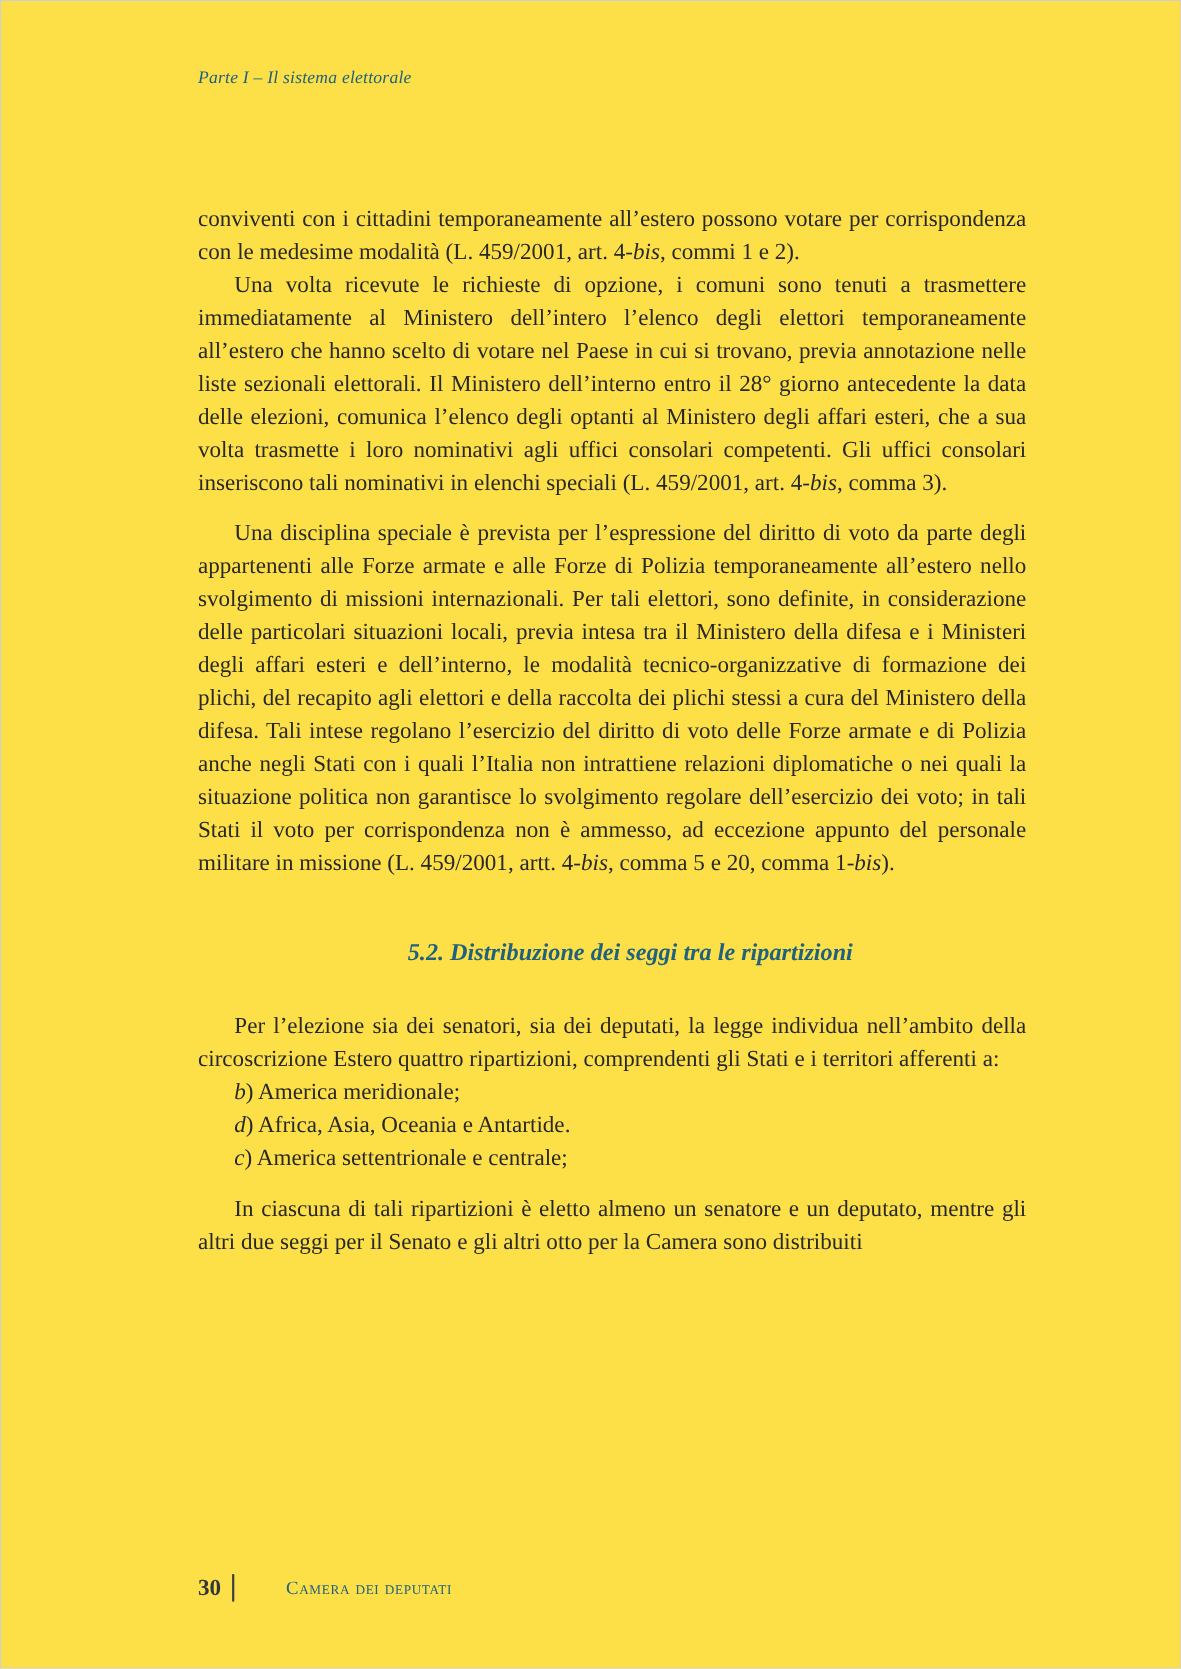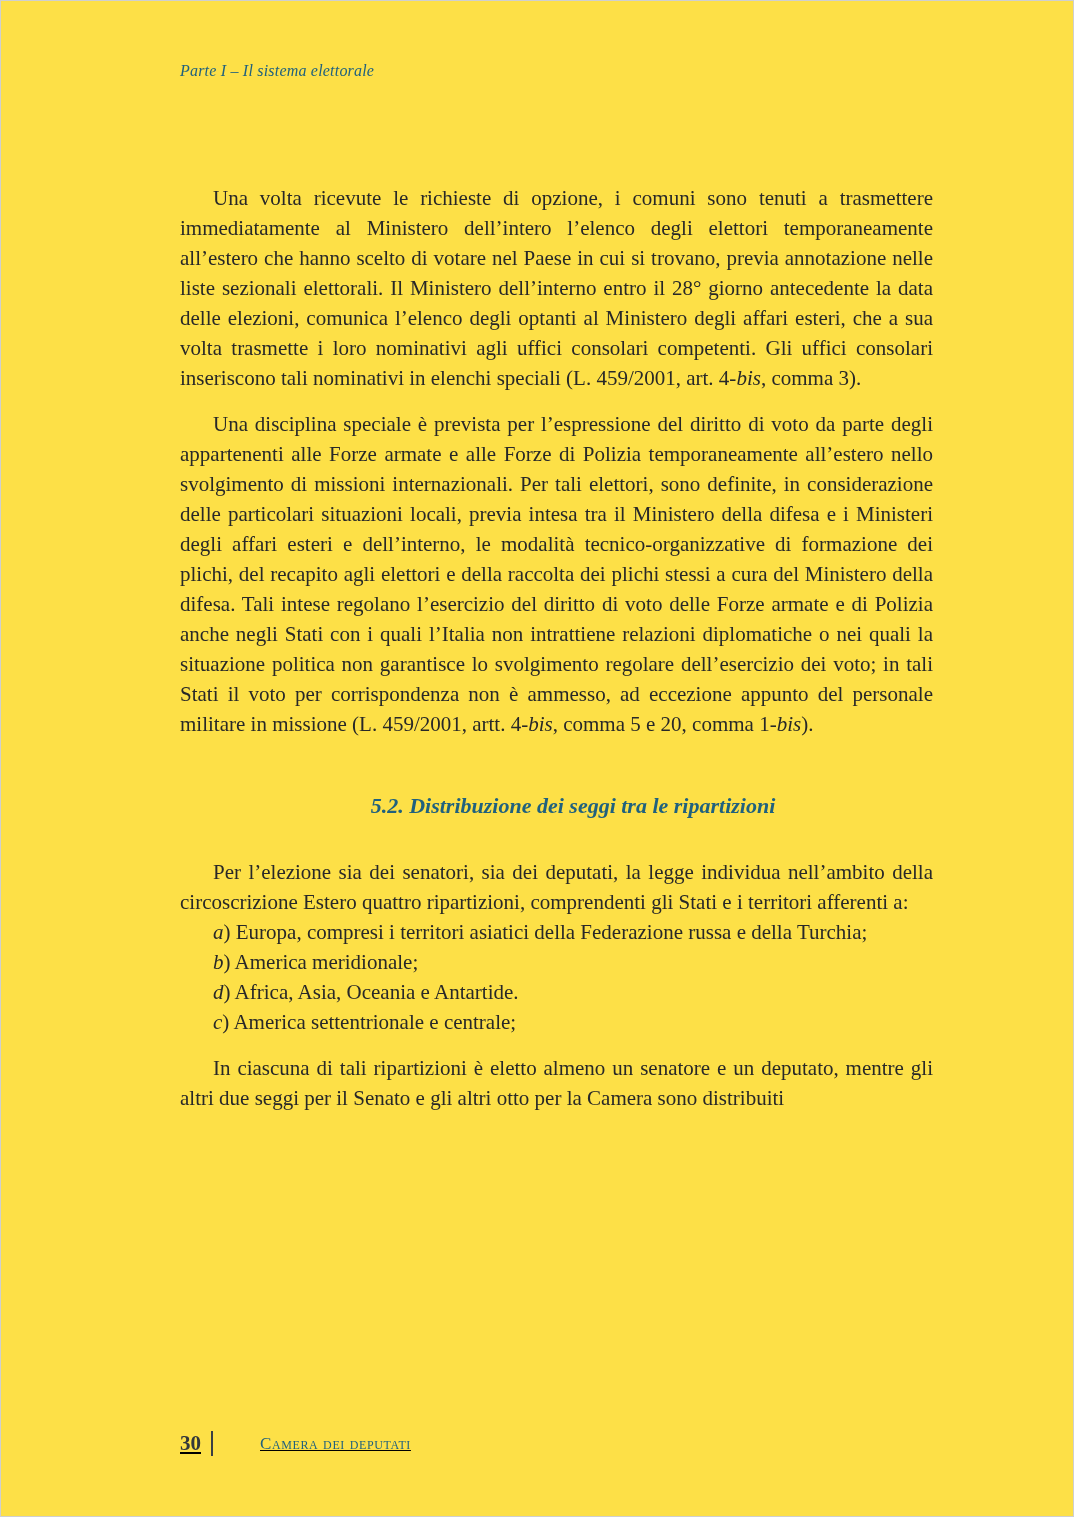--- a/index.html
+++ b/index.html
@@ -57,21 +57,20 @@
     margin-left: 33px;
     text-align: left;
   }
 
   .footer {
     position: absolute;
     left: 179px;
     bottom: 60px;
     display: flex;
     align-items: center;
-    text-decoration: underline;
   }
   .page-number {
     font-size: 21px;
     font-weight: bold;
     color: #33373b;
   }
   .footer-bar {
     width: 2px;
     height: 25px;
     background: #3a3f44;
@@ -86,25 +85,25 @@
   }
 </style>
 </head>
 <body>
 
 <div class="page">
 
   <div class="running-header">Parte I – Il sistema elettorale</div>
 
   <div class="page-body">
+      <p class="para">conviventi con i cittadini temporaneamente all’estero possono votare per corrispondenza con le medesime modalità (L. 459/2001, art. 4-<i>bis</i>, commi 1 e 2).</p>
       <p class="para indent">Una volta ricevute le richieste di opzione, i comuni sono tenuti a trasmettere immediatamente al Ministero dell’intero l’elenco degli elettori temporaneamente all’estero che hanno scelto di votare nel Paese in cui si trovano, previa annotazione nelle liste sezionali elettorali. Il Ministero dell’interno entro il 28° giorno antecedente la data delle elezioni, comunica l’elenco degli optanti al Ministero degli affari esteri, che a sua volta trasmette i loro nominativi agli uffici consolari competenti. Gli uffici consolari inseriscono tali nominativi in elenchi speciali (L. 459/2001, art. 4-<i>bis</i>, comma 3).</p>
       <p class="para indent spaced">Una disciplina speciale è prevista per l’espressione del diritto di voto da parte degli appartenenti alle Forze armate e alle Forze di Polizia temporaneamente all’estero nello svolgimento di missioni internazionali. Per tali elettori, sono definite, in considerazione delle particolari situazioni locali, previa intesa tra il Ministero della difesa e i Ministeri degli affari esteri e dell’interno, le modalità tecnico-organizzative di formazione dei plichi, del recapito agli elettori e della raccolta dei plichi stessi a cura del Ministero della difesa. Tali intese regolano l’esercizio del diritto di voto delle Forze armate e di Polizia anche negli Stati con i quali l’Italia non intrattiene relazioni diplomatiche o nei quali la situazione politica non garantisce lo svolgimento regolare dell’esercizio dei voto; in tali Stati il voto per corrispondenza non è ammesso, ad eccezione appunto del personale militare in missione (L. 459/2001, artt. 4-<i>bis</i>, comma 5 e 20, comma 1-<i>bis</i>).</p>
       <h2 class="section-heading">5.2. Distribuzione dei seggi tra le ripartizioni</h2>
       <p class="para indent">Per l’elezione sia dei senatori, sia dei deputati, la legge individua nell’ambito della circoscrizione Estero quattro ripartizioni, comprendenti gli Stati e i territori afferenti a:</p>
-      <p class="list-line"><i>a</i>) Europa, compresi i territori asiatici della Federazione russa e della Turchia;</p>
       <p class="list-line"><i>b</i>) America meridionale;</p>
       <p class="list-line"><i>d</i>) Africa, Asia, Oceania e Antartide.</p>
       <p class="list-line"><i>c</i>) America settentrionale e centrale;</p>
       <p class="para indent spaced">In ciascuna di tali ripartizioni è eletto almeno un senatore e un deputato, mentre gli altri due seggi per il Senato e gli altri otto per la Camera sono distribuiti</p>
     </div>
 
   <div class="footer">
     <span class="page-number">30</span>
     <span class="footer-bar"></span>
     <span class="footer-title">Camera dei deputati</span>

